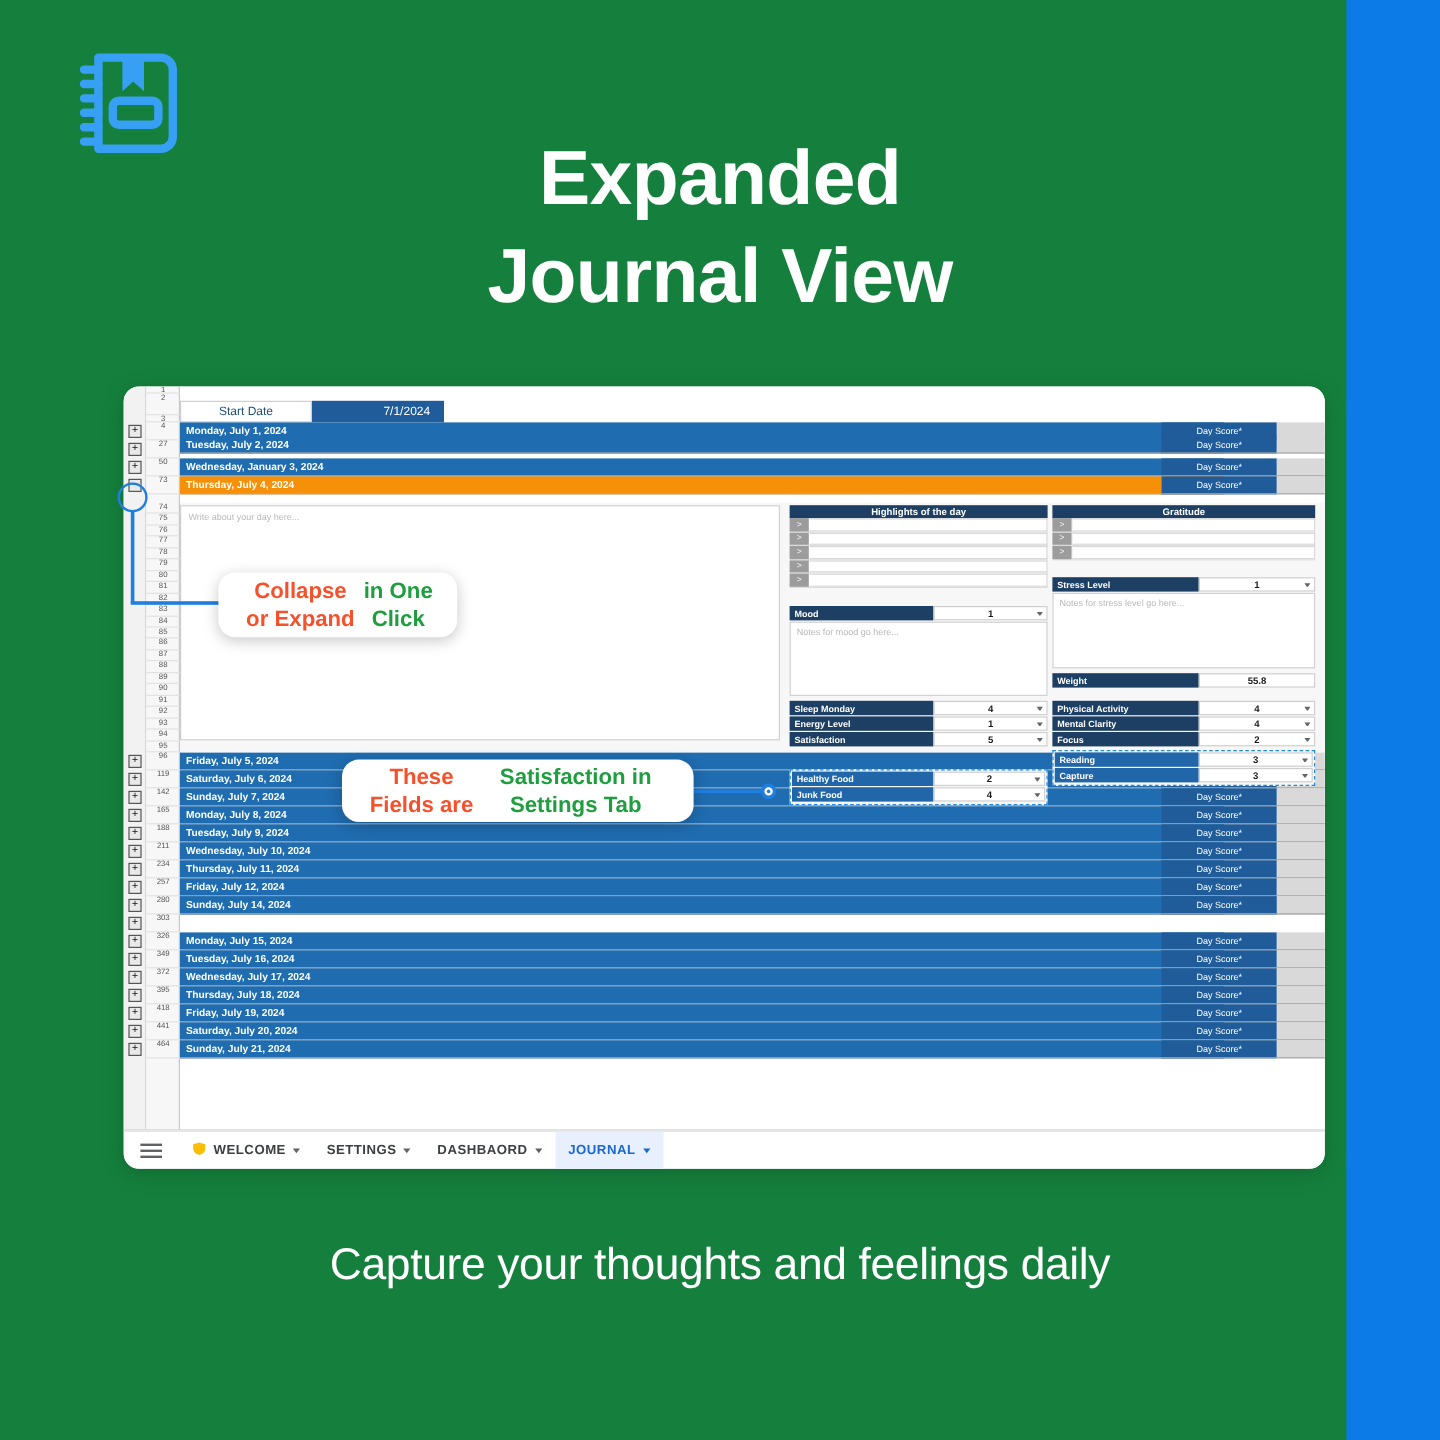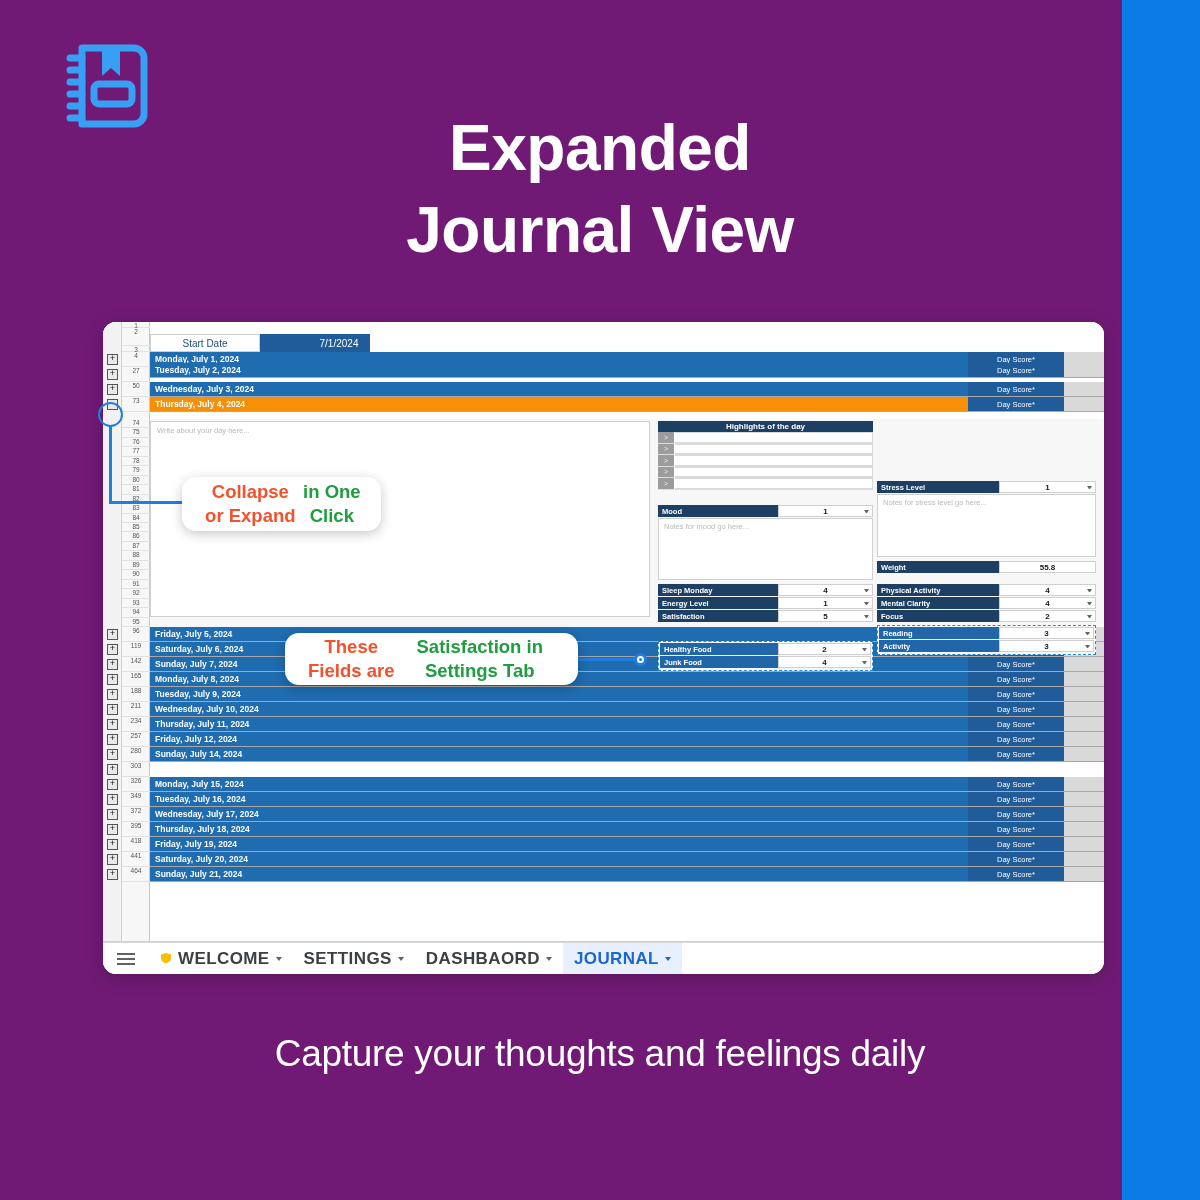--- a/index.html
+++ b/index.html
@@ -2,21 +2,21 @@
 <html><head>
 <meta charset="utf-8">
 <style>
   * { box-sizing: border-box; margin: 0; padding: 0; }
   html, body {
     width: 1200px; height: 1200px;
     font-family: "Liberation Sans", sans-serif;
     background: #0C7BE8;
     overflow: hidden;
   }
-  .page { position: relative; width: 1122px; height: 1200px; background: #701a75; }
+  .page { position: relative; width: 1122px; height: 1200px; background: #15803d; }
 
   
   .brand-icon { position: absolute; left: 60px; top: 38px; width: 94px; height: 96px; }
 
   
   .headline {
     position: absolute; left: 0; top: 108px; width: 1200px;
     text-align: center; color: #ffffff;
     font-size: 64px; font-weight: bold; line-height: 1.28;
     letter-spacing: -0.5px;
@@ -166,21 +166,21 @@
     border-top: 1px solid #d8d8d8;
   }
   .hamburger { width: 20px; height: 14px; margin: 0 12px 0 6px; position: relative; }
   .hamburger i { position: absolute; left: 0; width: 18px; height: 2px; background: #5f6368; }
   .hamburger i:nth-child(1) { top: 1px; }
   .hamburger i:nth-child(2) { top: 6px; }
   .hamburger i:nth-child(3) { top: 11px; }
   .tab {
     display: flex; align-items: center; gap: 6px;
     height: 32px; padding: 0 11px;
-    font-size: 17px; font-weight: bold; color: #3c4043; letter-spacing: 0.4px;
+    font-size: 11px; font-weight: bold; color: #3c4043; letter-spacing: 0.4px;
   }
   .tab.active { background: #e8f0fe; color: #1967d2; }
   .tab .tcaret { width: 0; height: 0; border-top: 4px solid #5f6368;
     border-left: 3.5px solid transparent; border-right: 3.5px solid transparent; }
   .tab.active .tcaret { border-top-color: #1967d2; }
 
   
   .callout {
     position: absolute; background: #ffffff; border-radius: 14px;
     box-shadow: 0 3px 12px rgba(0,0,0,0.22);
@@ -309,21 +309,21 @@
               <div class="dtitle">Monday, July 1, 2024</div>
               <div class="dscore-lbl">Day Score*</div>
               <div class="dscore-val">2.8</div>
             </div>
             <div class="drow" style="top: 41px;">
               <div class="dtitle">Tuesday, July 2, 2024</div>
               <div class="dscore-lbl">Day Score*</div>
               <div class="dscore-val">2.8</div>
             </div>
             <div class="drow" style="top: 60px;">
-              <div class="dtitle">Wednesday, July 3, 2024</div>
+              <div class="dtitle">Wednesday, January 3, 2024</div>
               <div class="dscore-lbl">Day Score*</div>
               <div class="dscore-val">3.8</div>
             </div>
             <div class="drow sel" style="top: 75px;">
               <div class="dtitle">Thursday, July 4, 2024</div>
               <div class="dscore-lbl">Day Score*</div>
               <div class="dscore-val">3.0</div>
             </div>
             <div class="drow" style="top: 305px;">
               <div class="dtitle">Friday, July 5, 2024</div>
@@ -437,20 +437,37 @@
                   <div class="bullet-btn">&gt;</div>
                   <div class="bullet-in"></div>
                 </div>
                 <div class="bullet-row">
                   <div class="bullet-btn">&gt;</div>
                   <div class="bullet-in"></div>
                 </div>
               </div>
           </div>
 
+          <div class="blk" style="left:727px; top:2px; width:219px;">
+            <div class="blk-hdr">Gratitude</div>
+            <div id="gratitude-rows">
+                <div class="bullet-row">
+                  <div class="bullet-btn">&gt;</div>
+                  <div class="bullet-in"></div>
+                </div>
+                <div class="bullet-row">
+                  <div class="bullet-btn">&gt;</div>
+                  <div class="bullet-in"></div>
+                </div>
+                <div class="bullet-row">
+                  <div class="bullet-btn">&gt;</div>
+                  <div class="bullet-in"></div>
+                </div>
+              </div>
+          </div>
 
           <div class="blk" style="left:508px; top:86px; width:215px;">
             <div class="field-row">
               <div class="field-lbl" style="width:120px;">Mood</div>
               <div class="field-val">
                 <span>1</span>
                 <span class="caret"></span>
               </div>
             </div>
             <div class="notes-box" style="height:62px;">
@@ -551,21 +568,21 @@
             <div class="custom-wrap" style="margin-top:3px;">
               <div id="custom-right">
                   <div class="field-row">
                     <div class="field-lbl" style="width:120px">Reading</div>
                     <div class="field-val">
                       <span>3</span>
                       <span class="caret"></span>
                     </div>
                   </div>
                   <div class="field-row">
-                    <div class="field-lbl" style="width:120px">Activity</div>
+                    <div class="field-lbl" style="width:120px">Capture</div>
                     <div class="field-val">
                       <span>3</span>
                       <span class="caret"></span>
                     </div>
                   </div>
                 </div>
             </div>
           </div>
 
         </div>

